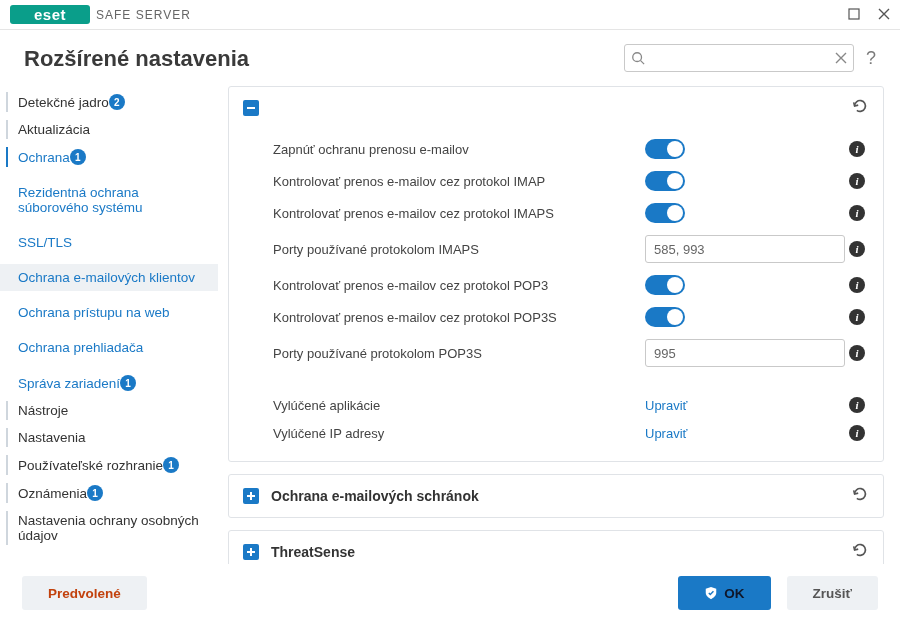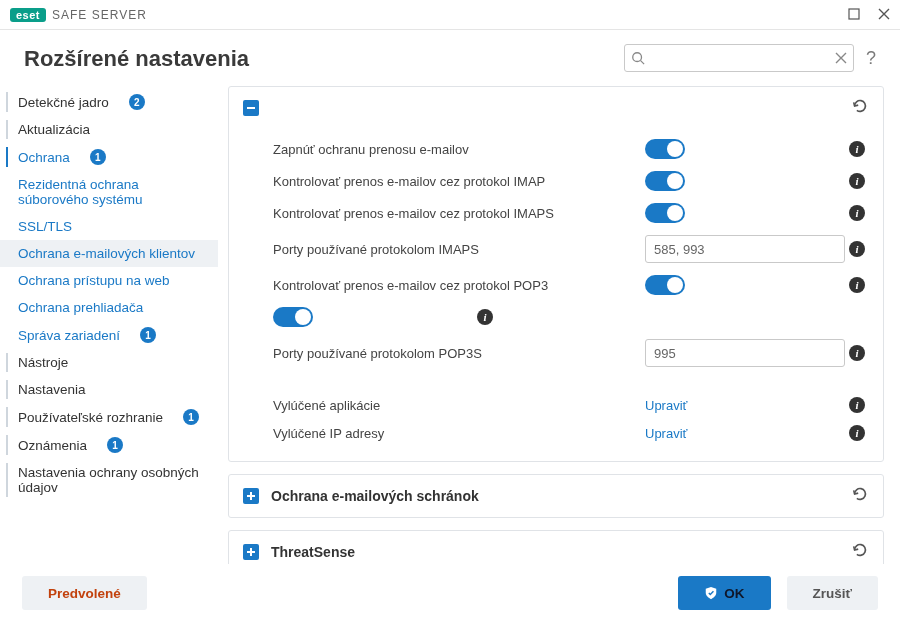--- a/index.html
+++ b/index.html
@@ -1,37 +1,37 @@
 <!DOCTYPE html>
 <html><head>
 <meta charset="utf-8">
 <style>
   * { box-sizing: border-box; margin: 0; padding: 0; font-family: "Segoe UI", Arial, sans-serif; }
   body { width: 900px; height: 620px; background: #fff; overflow: hidden; color: #333; }
   .titlebar { height: 30px; display: flex; align-items: center; padding: 0 10px; border-bottom: 1px solid #e5e5e5; }
   .logo { display: flex; align-items: center; gap: 6px; }
-  .logo-badge { background:#0a9e8a; color:#fff; font-weight:bold; font-size:11px; padding:1px 6px; border-radius:3px; letter-spacing:0.5px;}
+  .logo-badge { background:#0a9e8a; color:#fff; font-weight:bold; font-size:15px; padding:1px 24px; border-radius:3px; letter-spacing:0.5px;}
   .product { font-size: 12px; color:#666; letter-spacing:1px; }
   .win-controls { margin-left:auto; display:flex; gap:18px; color:#555; font-size:14px;}
   .win-controls span { cursor:pointer; }
   .header { display:flex; align-items:flex-end; padding: 14px 24px 10px 24px; }
   .page-title { font-size:22px; font-weight:600; color:#3a3a3a; }
   .search-wrap { margin-left:auto; display:flex; align-items:center; gap:12px; }
   .search { width:230px; height:28px; border:1px solid #c9c9c9; border-radius:3px; display:flex; align-items:center; padding:0 6px;}
   .search svg { flex:0 0 auto; }
   .search input { flex:1; border:none; outline:none; font-size:13px; background:transparent;}
   .help { font-size:18px; color:#7a7a7a; cursor:pointer;}
   .body { display:flex; height: calc(620px - 30px - 54px - 54px); }
   .sidebar { width:218px; padding: 6px 0; overflow-y:auto;}
-  .side-item { position:relative; padding:6px 12px 6px 18px; font-size:13.5px; color:#333; cursor:pointer; display:flex; align-items:center; gap:20px;}
+  .side-item { position:relative; padding:6px 12px 6px 18px; font-size:13.5px; color:#333; cursor:pointer; display:flex; align-items:center; gap:0;}
   .side-item.blue { color:#1a79c6; }
   .side-item.active { background:#eef1f4; }
   .side-item.bar::before { content:""; position:absolute; left:6px; top:4px; bottom:4px; width:2px; background:#cfd6dd; }
   .side-item.bar.blue::before { background:#1a79c6; }
-  .side-sub { padding-left:18px;}
+  .side-sub { padding-left:18px;margin-top:8px;}
   .badge { display:inline-flex; min-width:16px; height:16px; border-radius:8px; background:#1a79c6; color:#fff; font-size:10px; align-items:center; justify-content:center; padding:0 4px; font-weight:600;}
   .main { flex:1; padding:4px 16px 4px 10px; overflow-y:auto;}
   .panel { border:1px solid #e0e3e7; border-radius:3px; margin-bottom:12px; background:#fff;}
   .panel-header { display:flex; align-items:center; padding:10px 14px; gap:12px; cursor:pointer;}
   .panel-header .square { width:16px; height:16px; background:#1a79c6; display:flex; align-items:center; justify-content:center; border-radius:2px;}
   .panel-header .ptitle { font-size:14px; font-weight:600; color:#333;}
   .panel-header .reset { margin-left:auto; color:#555; cursor:pointer;}
   .panel-body { padding:4px 0 14px 0;}
   .row { display:flex; align-items:center; padding:6px 14px 6px 44px; font-size:13px; color:#444;}
   .row .label { flex:1; }
@@ -192,20 +192,21 @@
           <div class="row">
             <div class="label">Kontrolovať prenos e-mailov cez protokol POP3</div>
             <div class="control">
               <div class="toggle"></div>
             </div>
             <div class="info">
               <span class="info-icon">i</span>
             </div>
           </div>
           <div class="row">
+            <div class="label">Kontrolovať prenos e-mailov cez protokol POP3S</div>
             <div class="control">
               <div class="toggle"></div>
             </div>
             <div class="info">
               <span class="info-icon">i</span>
             </div>
           </div>
           <div class="row">
             <div class="label">Porty používané protokolom POP3S</div>
             <div class="control">

